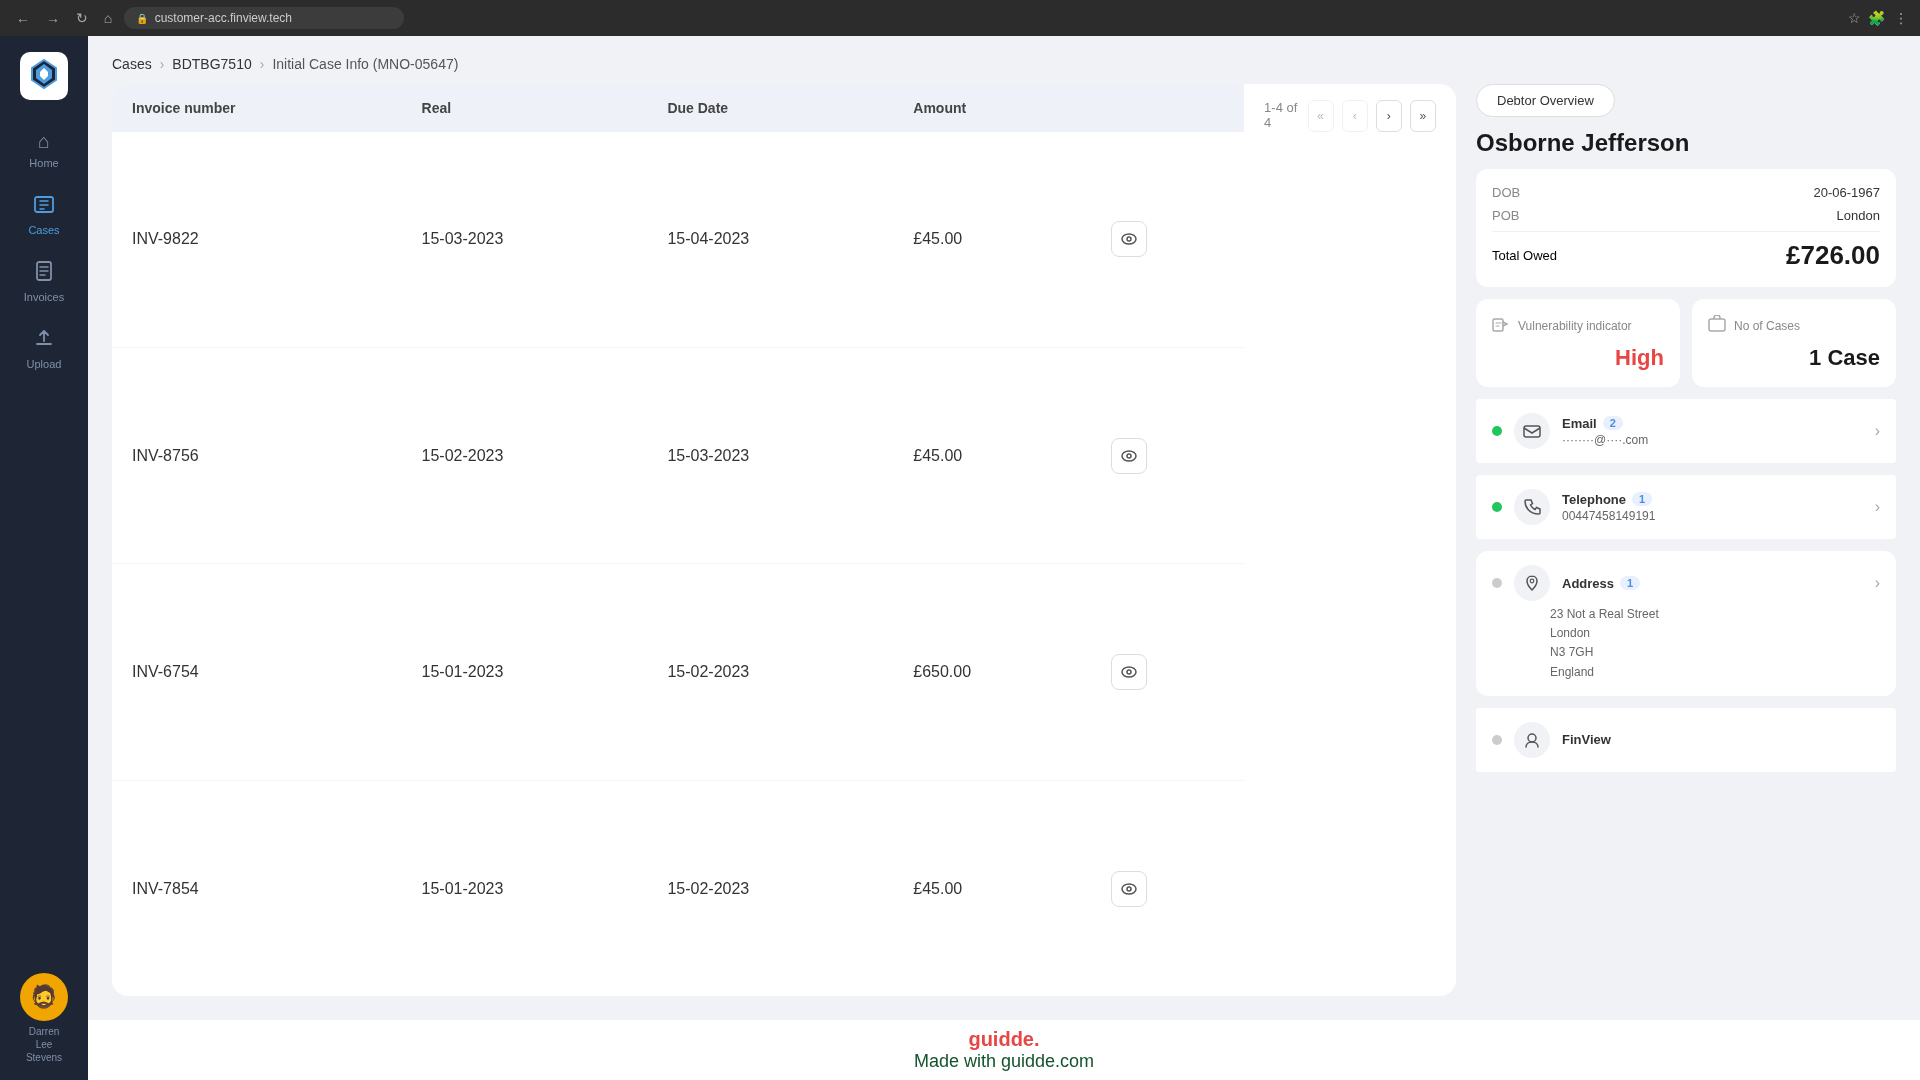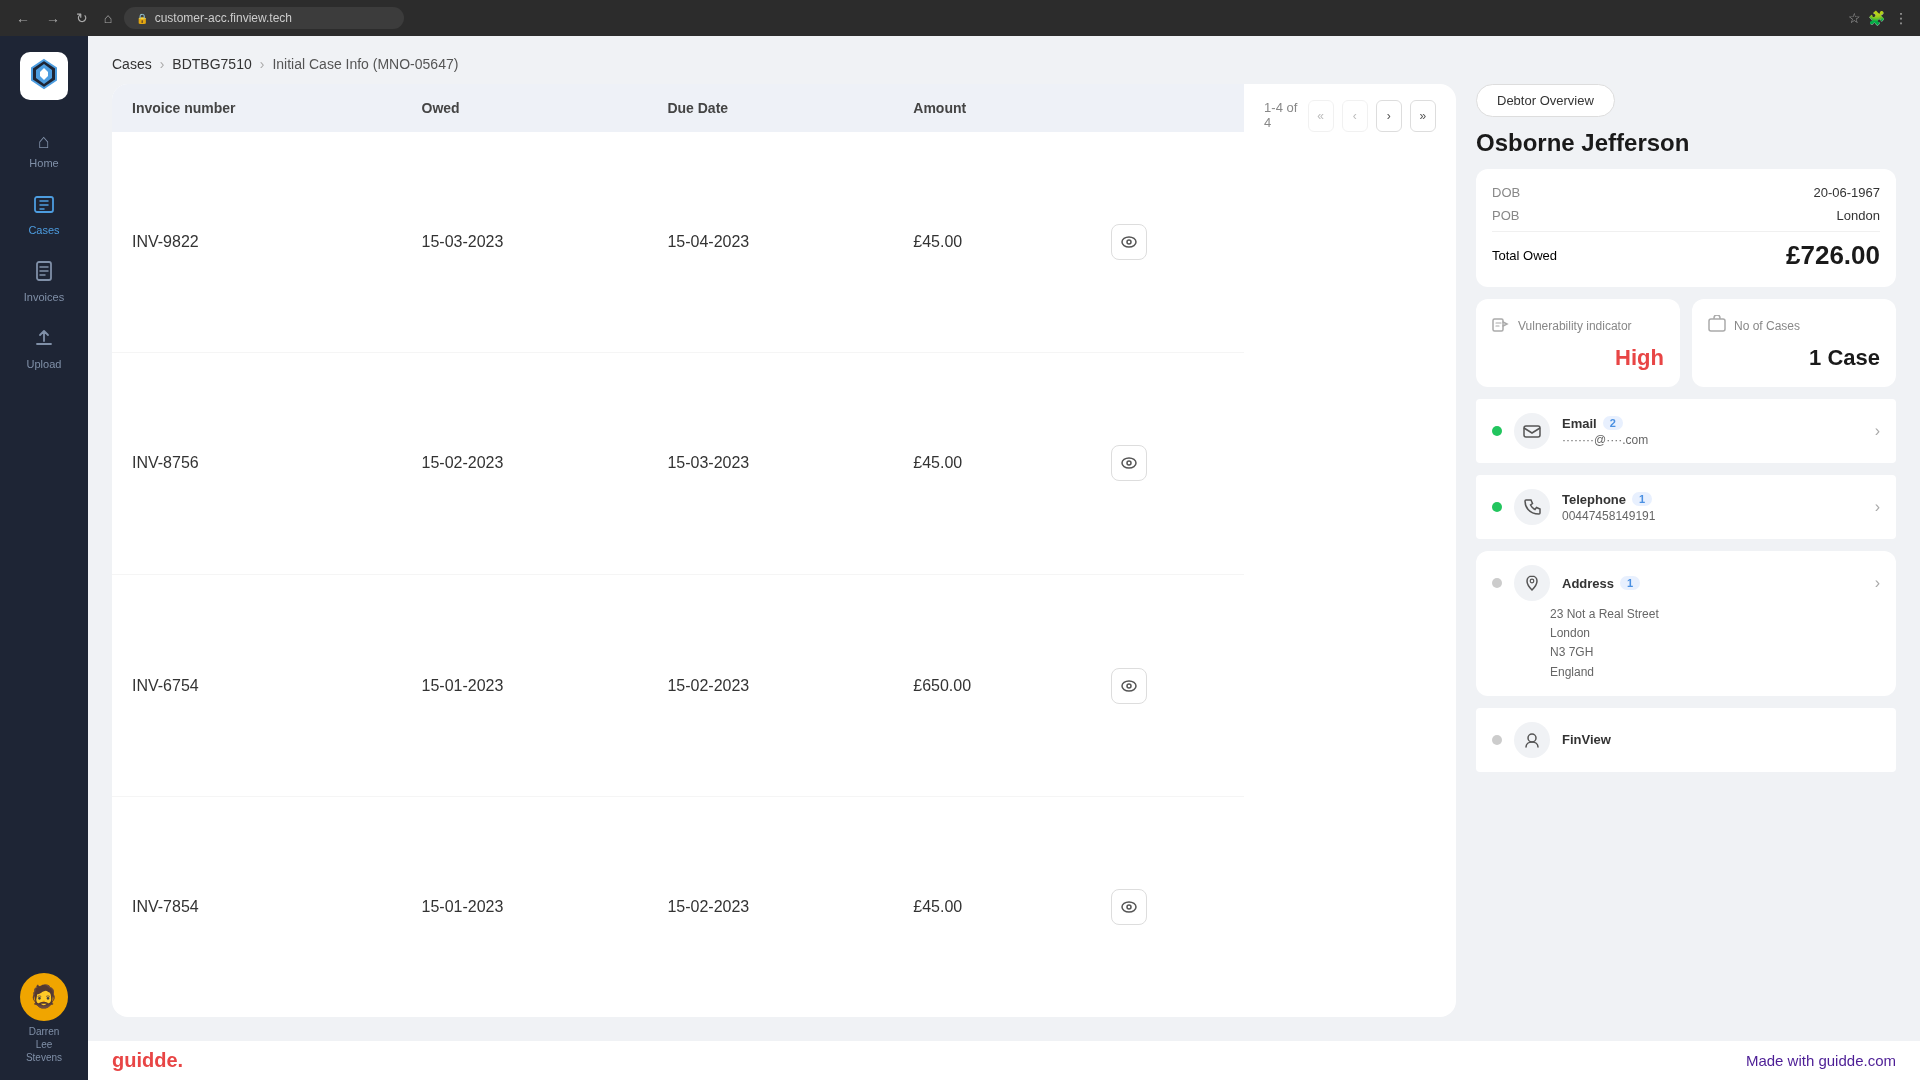--- a/index.html
+++ b/index.html
@@ -367,33 +367,34 @@
       width: 10px;
       height: 10px;
       border-radius: 50%;
       background: #ccc;
       flex-shrink: 0;
     }
 
     
     .watermark-bar {
       background: white;
-      padding: 8px 24px;
+      padding: 8px 32px;
       display: flex;
       justify-content: space-between;
       align-items: center;
+      flex-direction: column;
     }
     .guidde-logo {
       font-size: 20px;
       font-weight: 900;
       color: #e84545;
     }
     .guidde-credit {
-      font-size: 15px;
-      color: #4c1d95;
+      font-size: 18px;
+      color: #14532d;
     }
   </style>
 </head>
 <body>
 
 <div class="browser-bar">
   <button class="browser-nav-btn">←</button>
   <button class="browser-nav-btn">→</button>
   <button class="browser-nav-btn">↻</button>
   <button class="browser-nav-btn">⌂</button>
@@ -470,21 +471,21 @@
       <span class="breadcrumb-current">Initial Case Info (MNO-05647)</span>
     </div>
 
     <div class="content-area">
 
       <div class="invoice-panel">
         <table class="invoice-table">
           <thead>
             <tr>
               <th>Invoice number</th>
-              <th>Owed</th>
+              <th>Real</th>
               <th>Due Date</th>
               <th>Amount</th>
               <th></th>
             </tr>
           </thead>
           <tbody id="invoice-tbody">
           <tr>
       <td>INV-9822</td>
       <td>15-03-2023</td>
       <td>15-04-2023</td>

